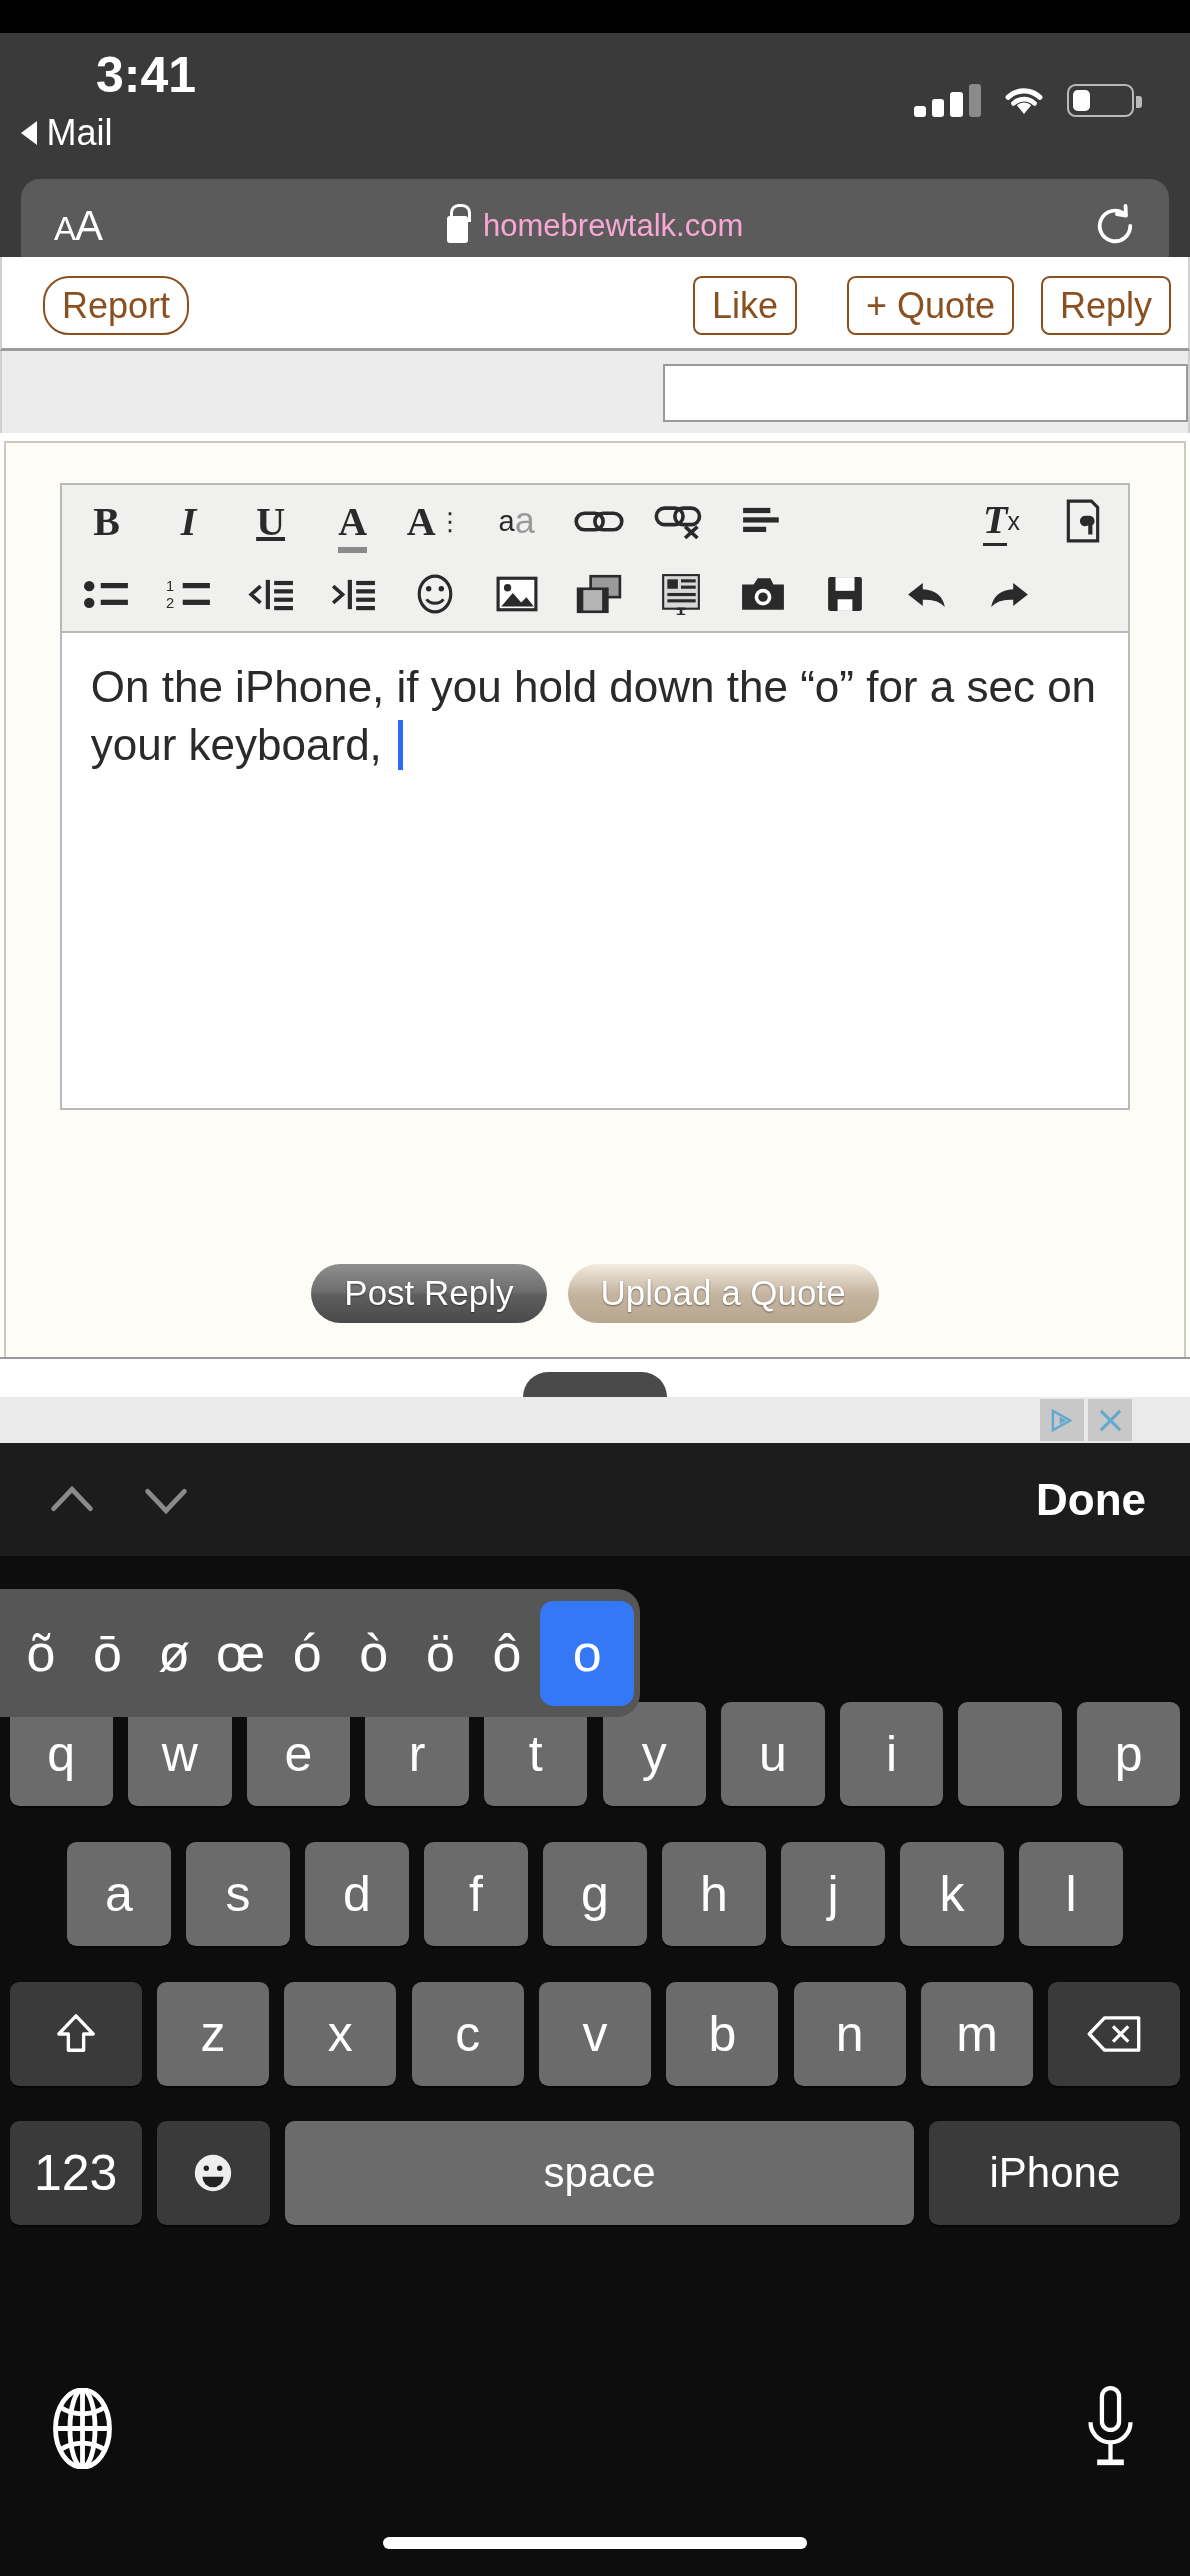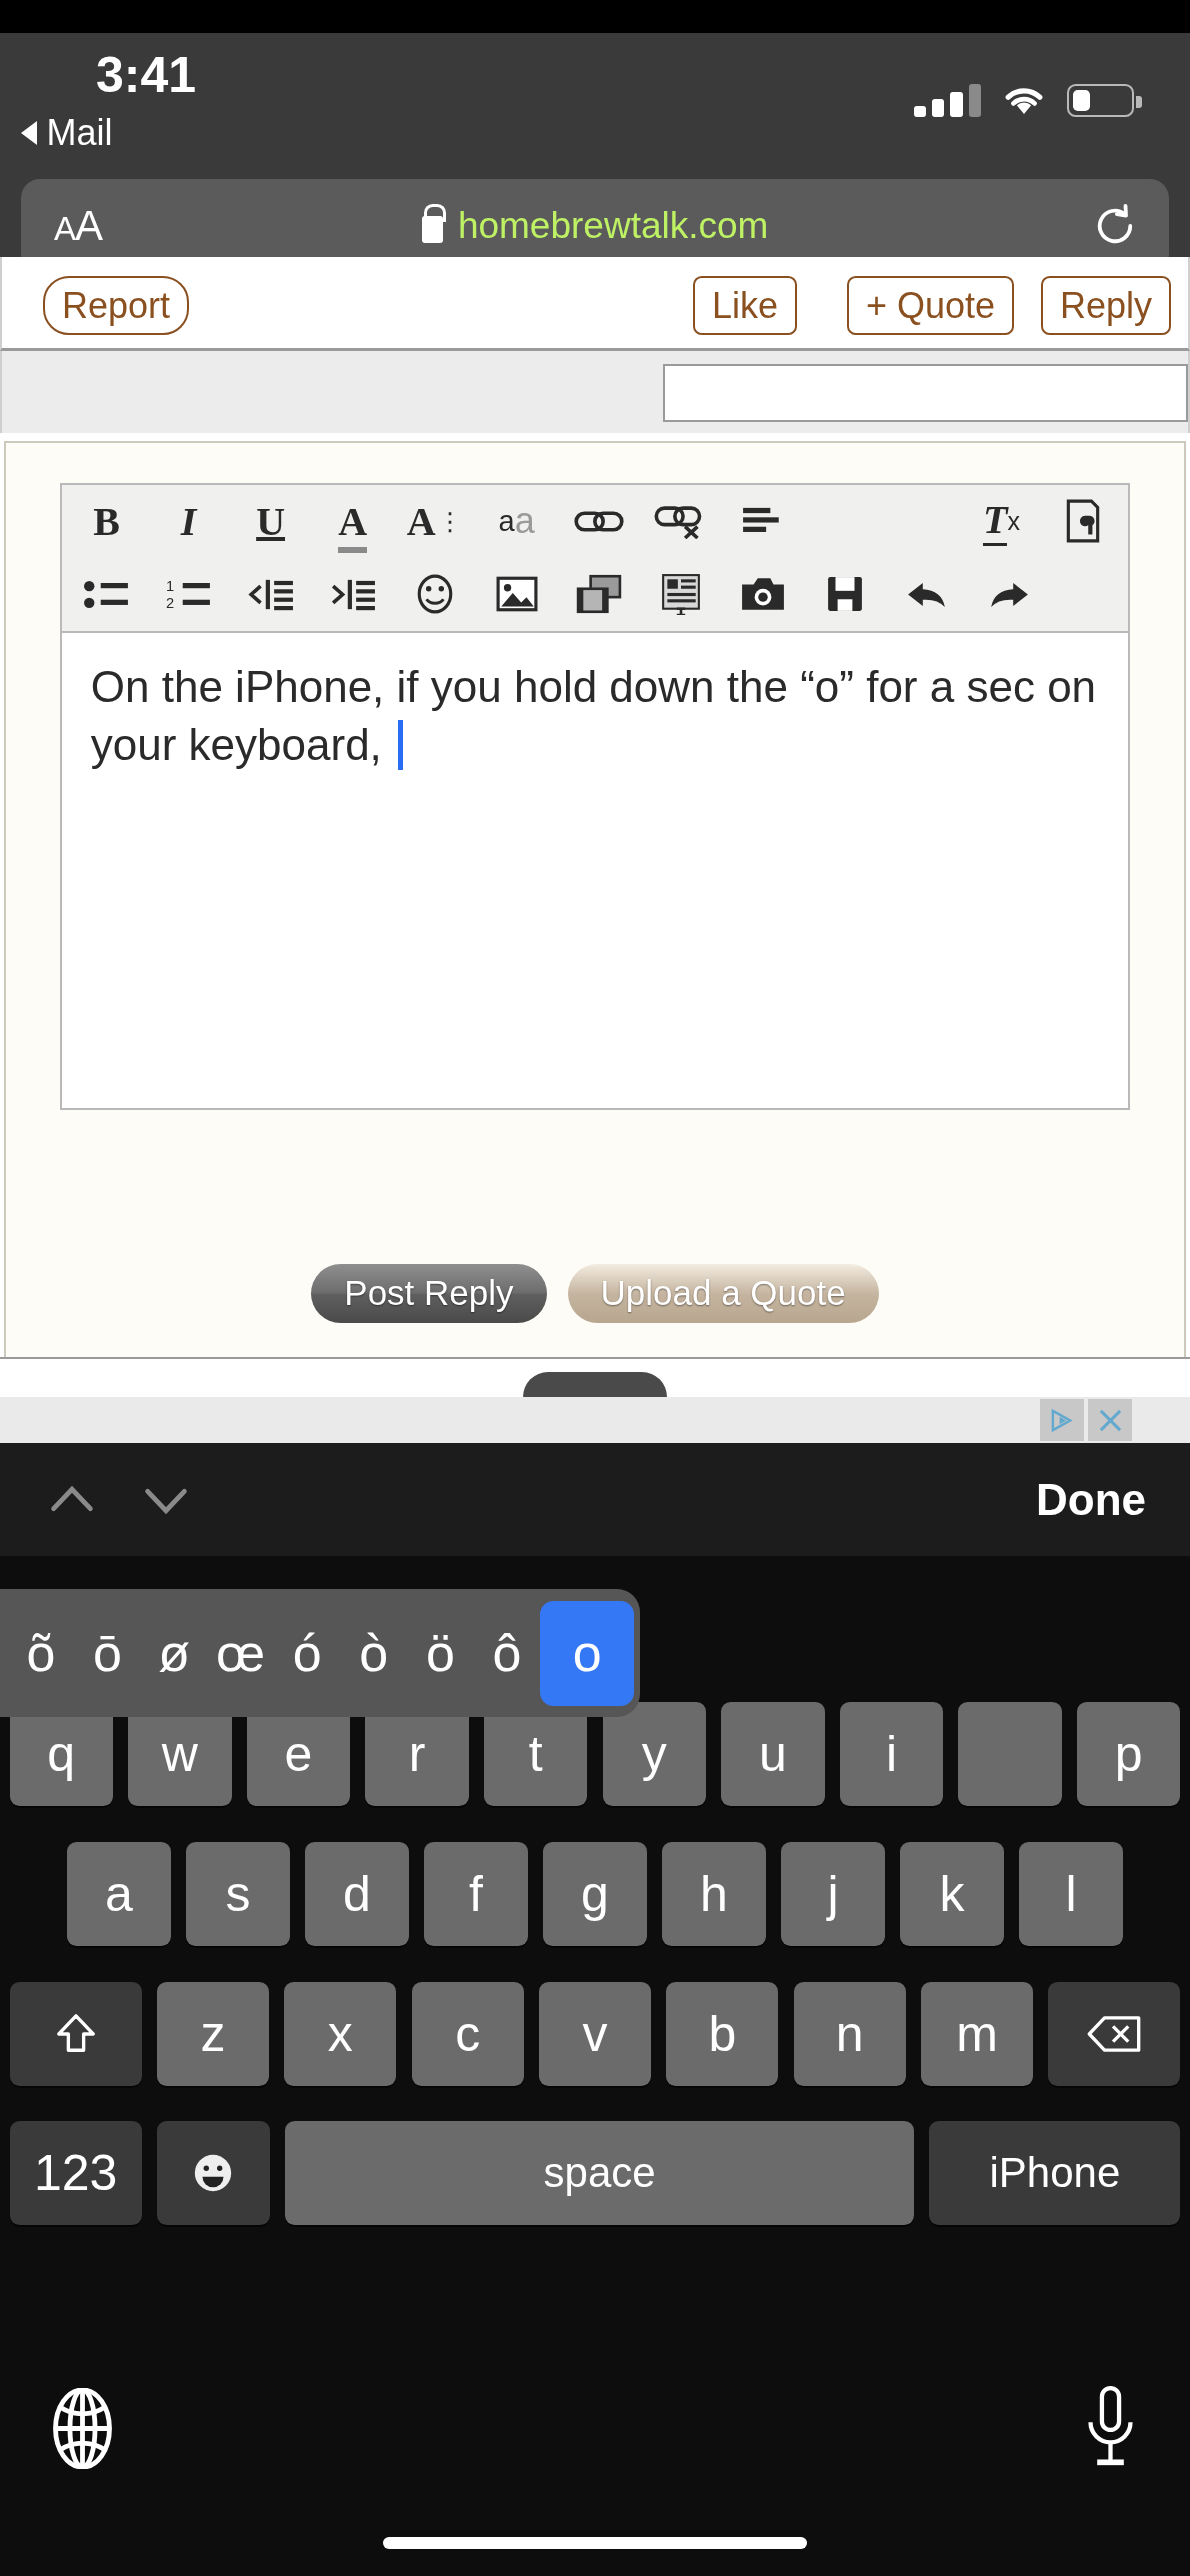--- a/index.html
+++ b/index.html
@@ -76,21 +76,21 @@
   .lock {
     position: relative; width: 21px; height: 27px;
     background: #fff; border-radius: 2.9px; margin-top: 7.7px;
   }
   .lock::before {
     content: ""; position: absolute; left: 2.9px; top: -12.5px;
     width: 15.3px; height: 15.3px;
     border: 3.8px solid #fff; border-bottom: none;
     border-radius: 8.6px 8.6px 0 0;
   }
-  .url-text { color: #bef264; font-size: 37px; }
+  .url-text { color: #f9a8d4; font-size: 31px; }
   .reload { position: absolute; right: 33px; width: 42px; height: 46px; }
 
   
   .webpage {
     position: absolute; top: 257px; left: 0; width: 1190px; height: 1186px;
     background: #fff; overflow: hidden;
   }
   .post-actions {
     position: relative; height: 94px;
     border-bottom: 3.8px solid #9a9a9a;

